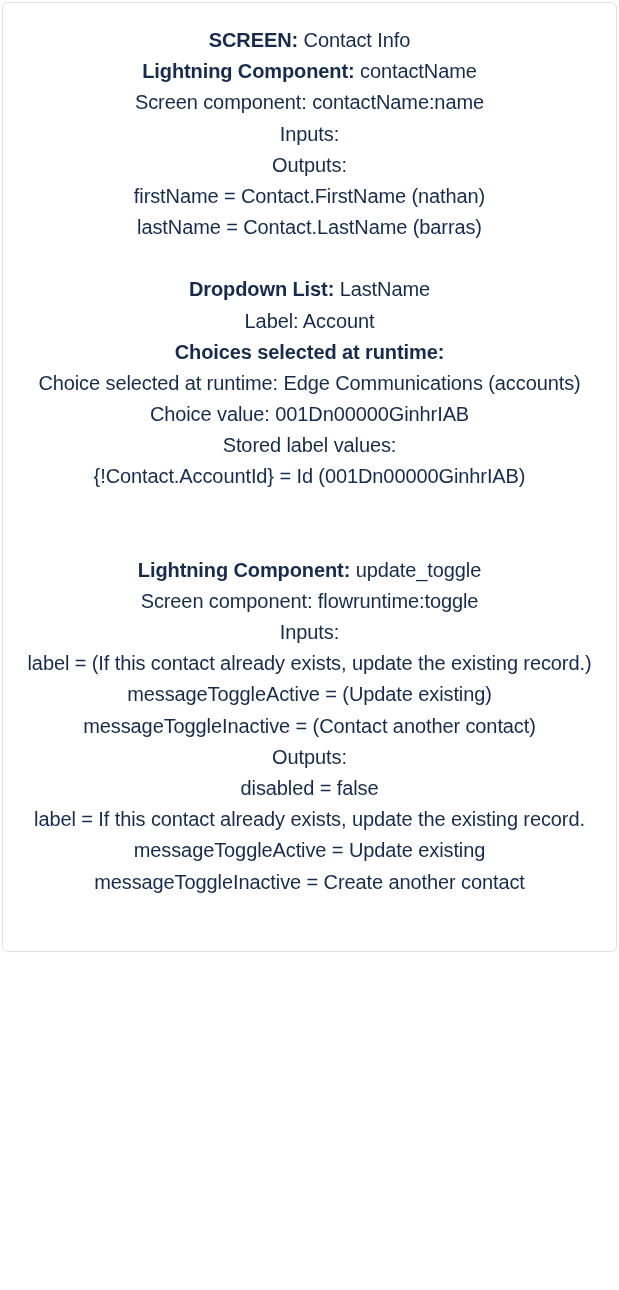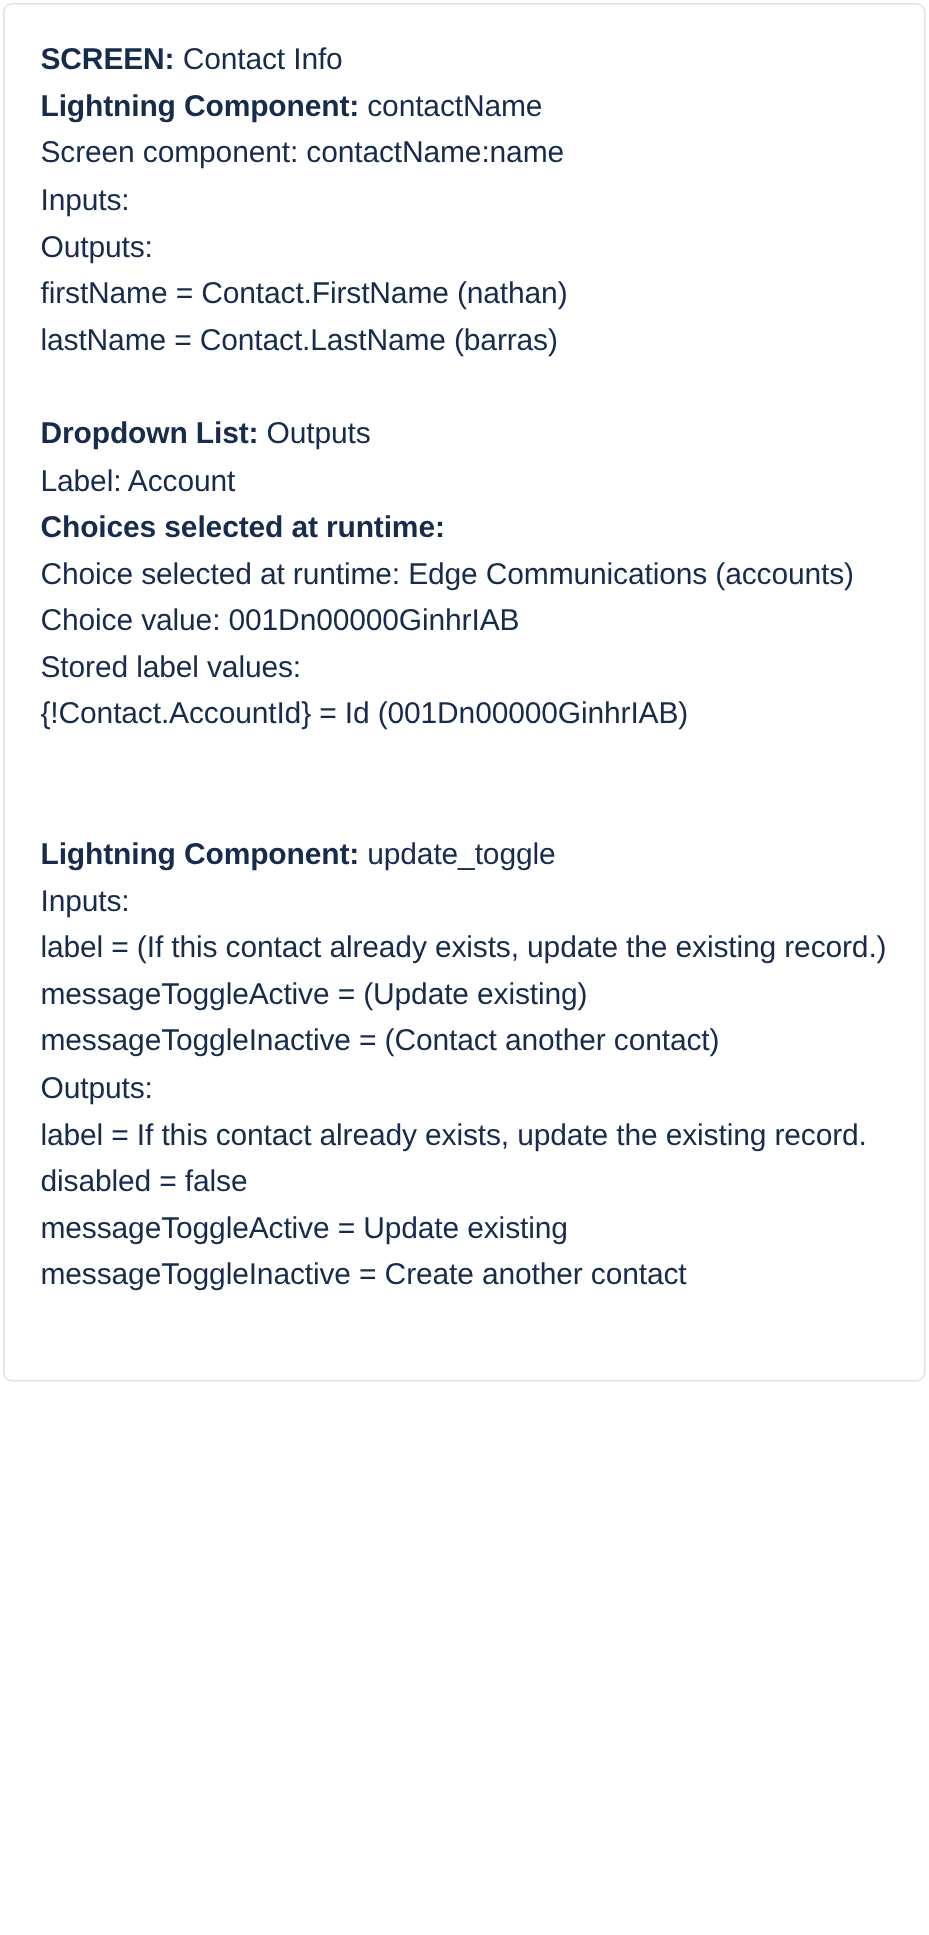--- a/index.html
+++ b/index.html
@@ -1,18 +1,19 @@
 <!DOCTYPE html>
 <html><head>
   <meta charset="utf-8">
   <style>
     * {
       box-sizing: border-box;
       margin: 0;
       padding: 0;
+      text-align: center;
     }
     body {
       background: #ffffff;
       font-family: -apple-system, BlinkMacSystemFont, "Segoe UI", Helvetica, Arial, sans-serif;
       width: 619px;
     }
     .card {
       border: 1px solid #dfe1e6;
       border-radius: 6px;
       padding: 22px 24px;
@@ -47,45 +48,46 @@
 
   <div class="line">Screen component: contactName:name</div>
   <div class="line">Inputs:</div>
   <div class="line">Outputs:</div>
   <div class="line">firstName = Contact.FirstName (nathan)</div>
   <div class="line">lastName = Contact.LastName (barras)</div>
 
   <div class="spacer"></div>
 
   <div class="line">
-    <span class="bold">Dropdown List: </span><span>Outputs</span>
+    <span class="bold">Dropdown List: </span><span>LastName</span>
   </div>
 
   <div class="line">Label: Account</div>
 
   <div class="line bold">Choices selected at runtime:</div>
 
   <div class="line">Choice selected at runtime: Edge Communications (accounts)</div>
   <div class="line">Choice value: 001Dn00000GinhrIAB</div>
   <div class="line">Stored label values:</div>
   <div class="line">{!Contact.AccountId} = Id (001Dn00000GinhrIAB)</div>
 
   <div class="spacer"></div>
   <div class="spacer"></div>
 
   <div class="line">
     <span class="bold">Lightning Component: </span><span>update_toggle</span>
   </div>
 
+  <div class="line">Screen component: flowruntime:toggle</div>
   <div class="line">Inputs:</div>
   <div class="line">label = (If this contact already exists, update the existing record.)</div>
   <div class="line">messageToggleActive = (Update existing)</div>
   <div class="line">messageToggleInactive = (Contact another contact)</div>
   <div class="line">Outputs:</div>
+  <div class="line">disabled = false</div>
   <div class="line">label = If this contact already exists, update the existing record.</div>
-  <div class="line">disabled = false</div>
   <div class="line">messageToggleActive = Update existing</div>
   <div class="line">messageToggleInactive = Create another contact</div>
 
   <div class="spacer"></div>
 
 
 </div>
 
 </body></html>

